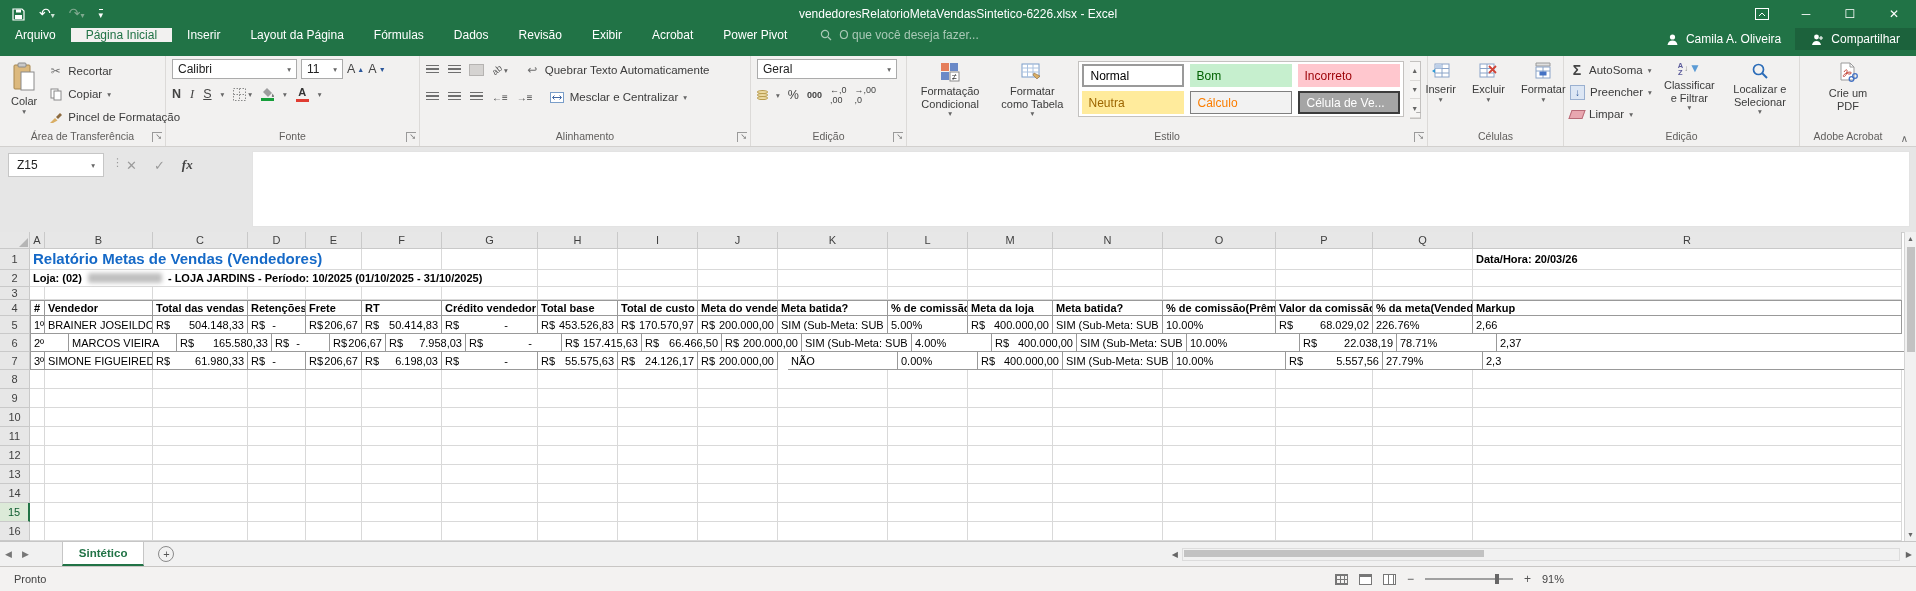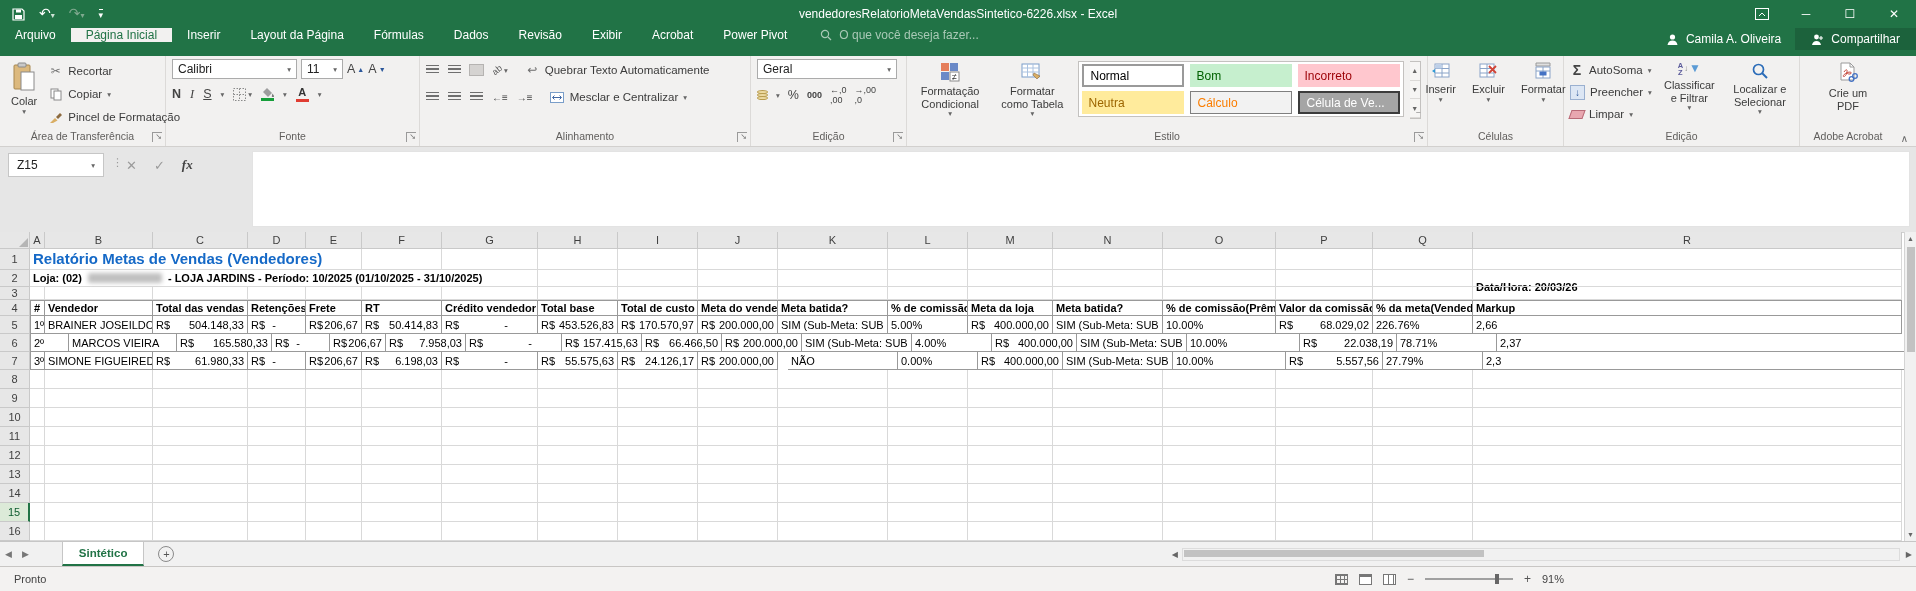--- a/index.html
+++ b/index.html
@@ -97,21 +97,21 @@
   .rowhead.active{background:#dcead8;color:#0e5c2f;border-right:2px solid #217346;}
   .gc{border-right:1px solid #d9d9d9;border-bottom:1px solid #d9d9d9;box-sizing:border-box;flex:none;
       font-size:11px;color:#000;display:flex;align-items:center;padding:0 3px;overflow:hidden;white-space:nowrap;}
   .gc.tb{border-right:1px solid #999;border-bottom:1px solid #999;}
   .gc.tb.first{border-left:1px solid #999;}
   .gc.th{font-weight:bold;border-top:1px solid #999;}
   .gc.money{justify-content:space-between;}
   .amt.dash{padding-right:26px;}
   .ovl{position:absolute;top:0;background:#fff;white-space:nowrap;}
   .title1{left:33px;font-size:15px;font-weight:bold;color:#1569c7;line-height:20px;padding-right:8px;}
-  .dt1{left:1476px;font-size:11px;font-weight:bold;color:#000;line-height:20px;margin-top:28px;}
+  .dt1{left:1476px;font-size:11px;font-weight:bold;color:#000;line-height:20px;}
   .loja{left:33px;height:16px;display:flex;align-items:center;font-size:11px;font-weight:bold;color:#000;padding-right:8px;}
   .redacted{display:inline-block;width:74px;height:10px;background:#c0c0c0;border-radius:2px;filter:blur(2px);margin:0 6px;}
   
   .vscroll{position:absolute;right:0;top:232px;width:12px;height:309px;background:#f1f1f1;border-left:1px solid #d4d4d4;box-sizing:border-box;}
   .vs-up,.vs-down{height:13px;display:flex;align-items:center;justify-content:center;font-size:7px;color:#666;}
   .vs-down{position:absolute;bottom:0;left:0;right:0;}
   .vs-thumb{position:absolute;left:2px;right:1px;top:15px;height:105px;background:#c2c2c2;}
   
   .tabbar2{position:absolute;top:541px;left:0;width:1916px;height:25px;background:#f1f1f1;border-top:1px solid #c6c6c6;
            box-sizing:border-box;display:flex;align-items:stretch;font-size:11.5px;color:#555;}

